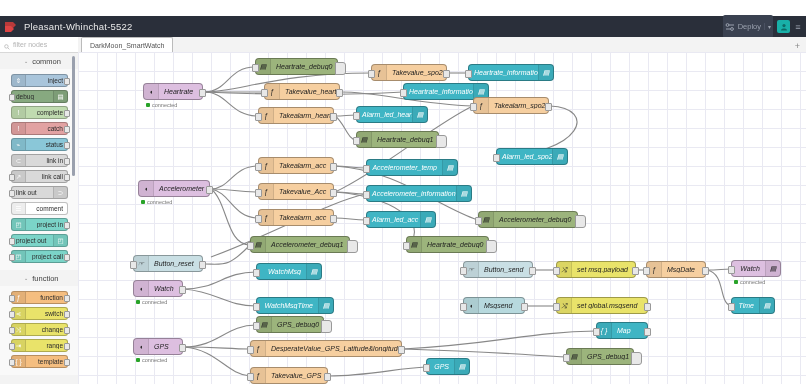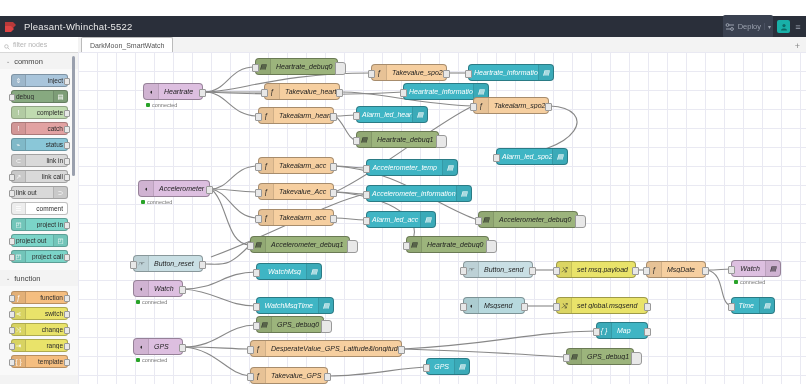--- a/index.html
+++ b/index.html
@@ -39,21 +39,21 @@
     position:absolute;left:0;top:21px;width:78px;height:363px;
     background:#f3f3f3;border-right:1px solid #bbb;
   }
   .filter{
     height:15px;background:#fff;border-bottom:1px solid #d8d8d8;
     display:flex;align-items:center;padding-left:4px;gap:3px;
   }
   .filter .ftxt{color:#b4b4b4;font-size:7px;}
   .pal-scroll{height:332px;overflow:hidden;position:relative;}
   .cat{
-    height:16px;display:flex;align-items:center;gap:4px;padding-left:6px;
+    height:16px;display:flex;align-items:center;gap:4px;padding-left:24px;
     color:#444;font-size:7.5px;background:#f3f3f3;
   }
   .cat .chev{font-size:5px;color:#777;}
   .pal-body{background:#f9f9f9;padding:2px 0 4px 0;}
   .pnode{
     position:relative;width:57px;height:13px;margin:3px auto 3px 11px;
     border:1px solid rgba(0,0,0,.25);border-radius:3px;
     display:flex;align-items:center;box-sizing:border-box;
   }
   .pnode .plabel{

